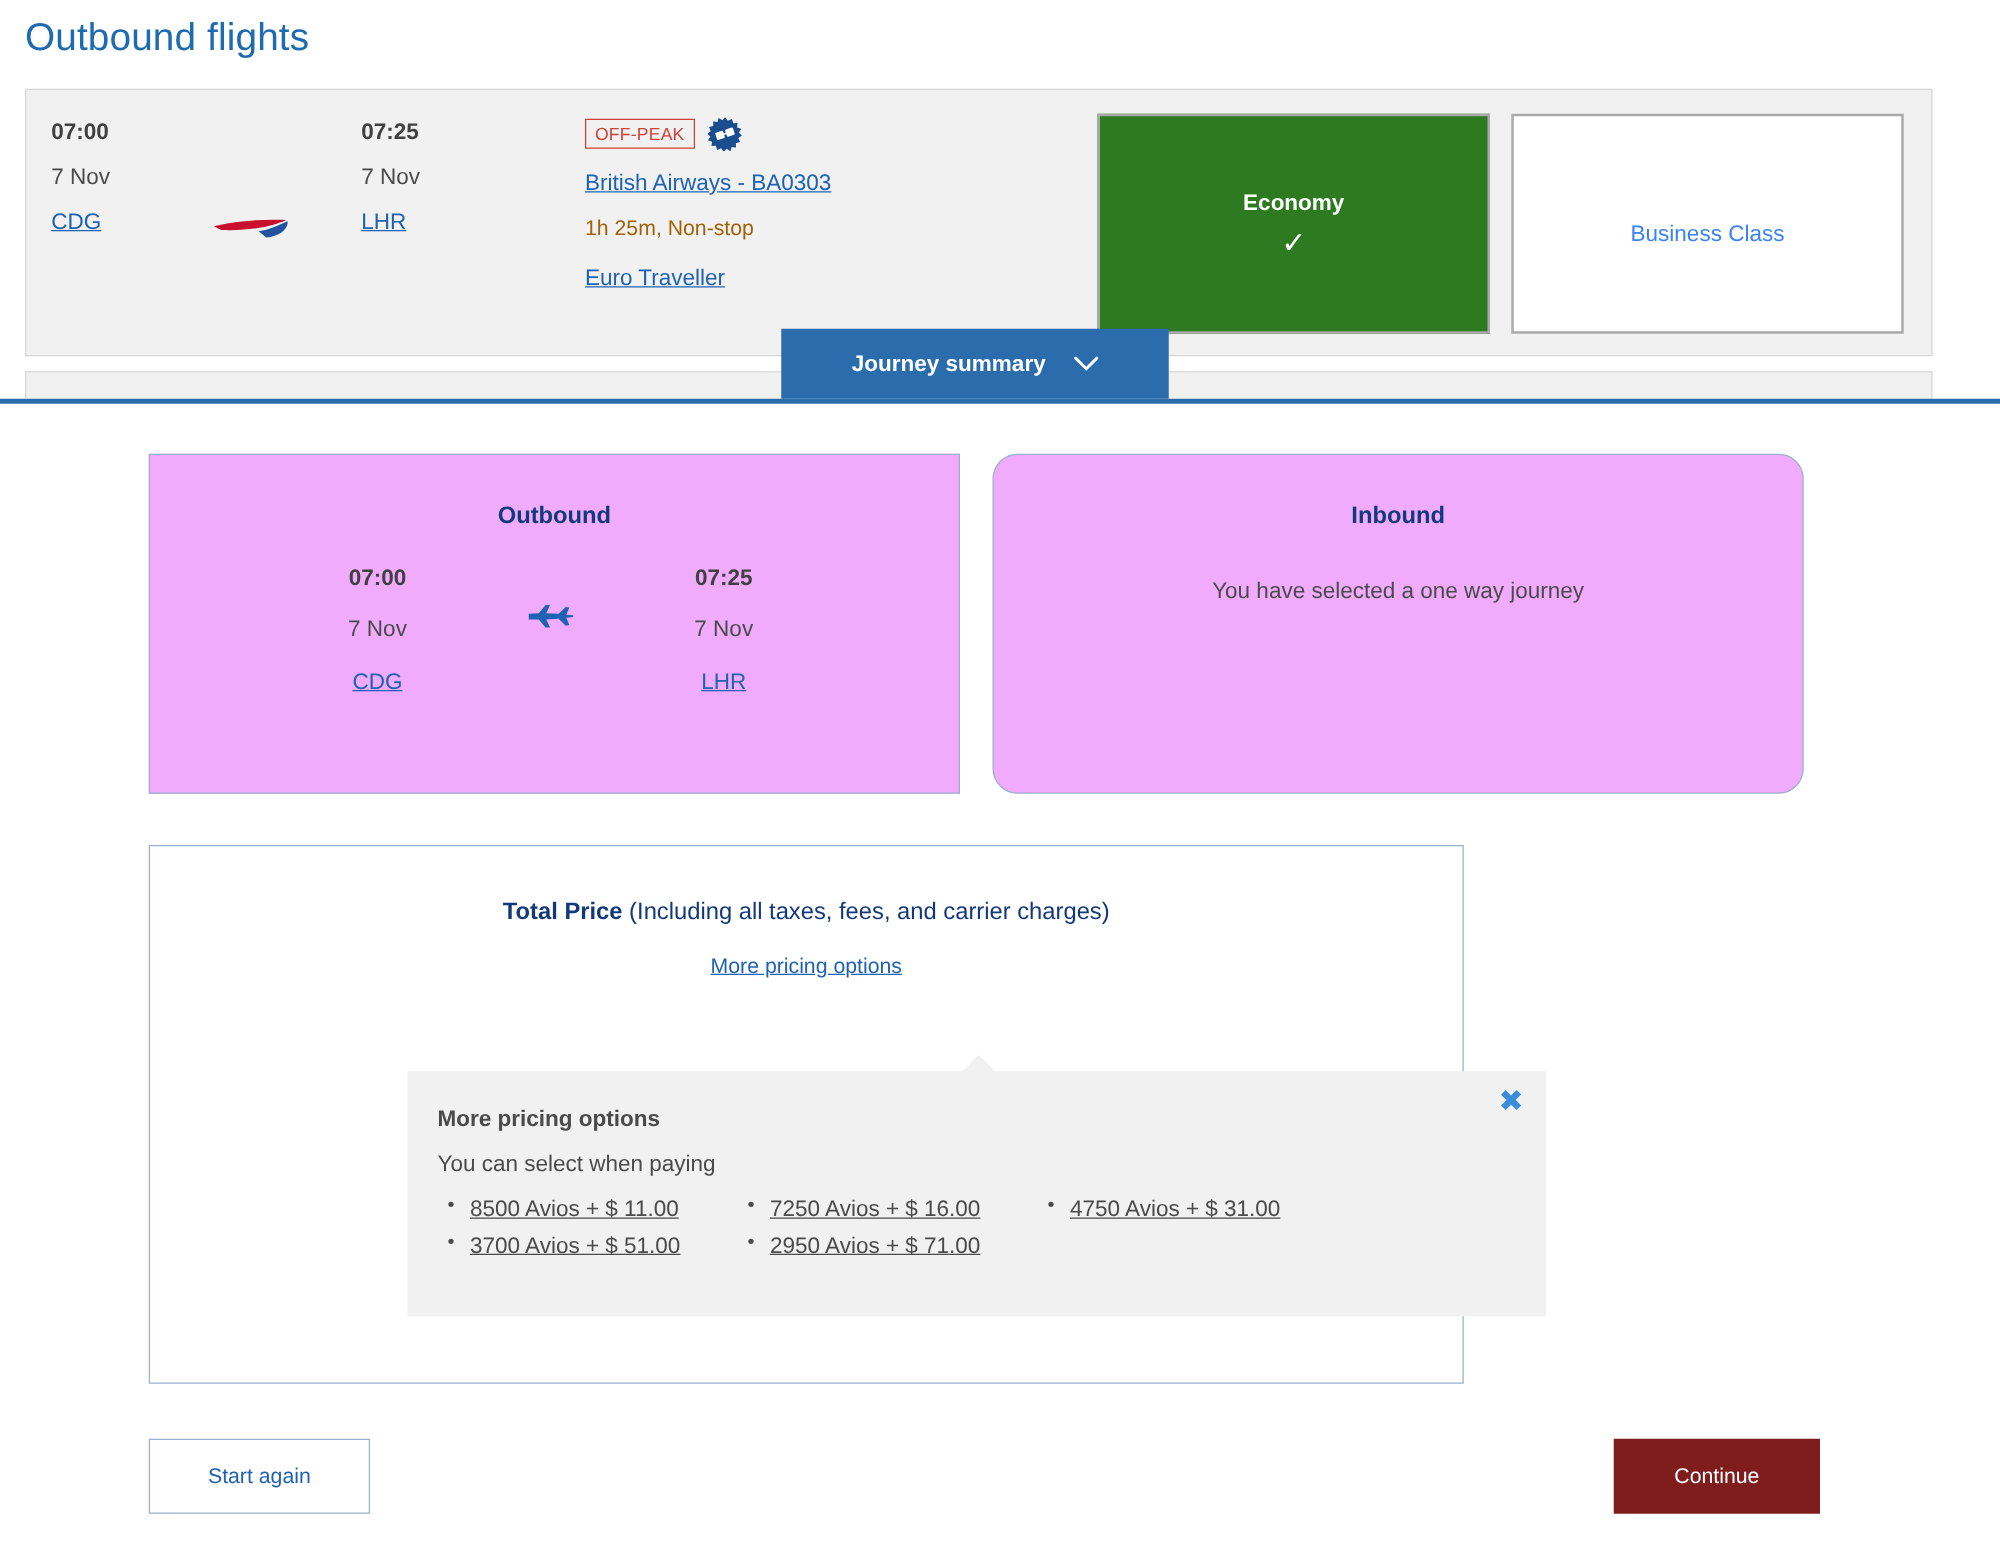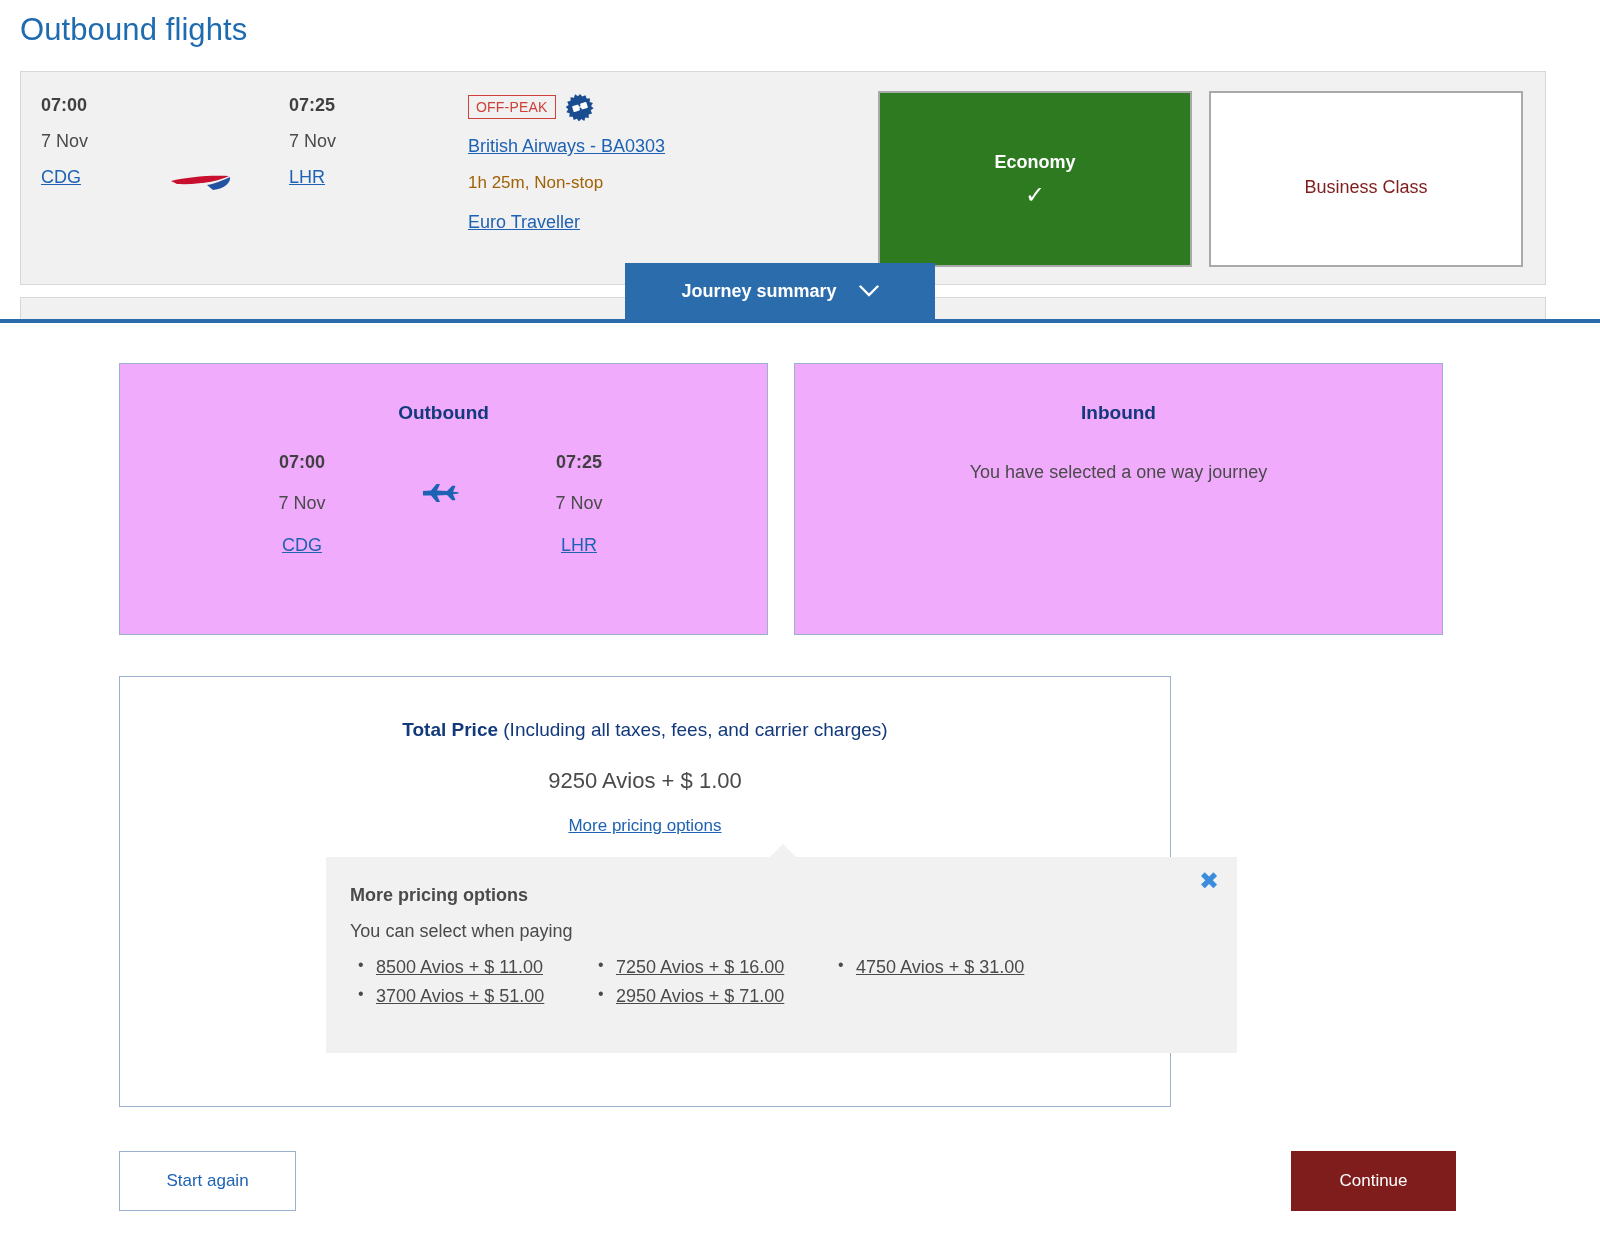--- a/index.html
+++ b/index.html
@@ -63,21 +63,21 @@
   }
   .cabin-economy {
     left: 857px; width: 314px;
     background: #2d7a21; border: 2px solid #a9a9a9;
   }
   .cabin-business {
     left: 1188px; width: 314px;
     background: #ffffff; border: 2px solid #a9a9a9;
   }
   .cabin-label-selected { font-size: 18px; font-weight: bold; color: #ffffff; }
-  .cabin-label { font-size: 18px; color: #7f1d1d; margin-top: 16px; }
+  .cabin-label { font-size: 18px; color: #3b82f6; margin-top: 16px; }
   .cabin-check { color: #ffffff; font-size: 24px; line-height: 1; margin-top: 10px; }
 
   
   .flight-card-peek {
     position: absolute; left: 20px; top: 297px;
     width: 1526px; height: 22px;
     background: #f1f1f1; border: 1px solid #d7d7d7; border-bottom: none;
   }
 
   
@@ -95,21 +95,21 @@
   .blue-rule {
     position: absolute; left: 0; top: 319px; width: 1600px; height: 4px;
     background: #2b6cac;
   }
 
   
   .panel {
     position: absolute; border: 1px solid #9bb0cf; background: #f0abfc;
   }
   .panel-outbound { left: 119px; top: 363px; width: 649px; height: 272px; }
-  .panel-inbound  { left: 794px; top: 363px; width: 649px; height: 272px; }
+  .panel-inbound  { left: 794px; top: 363px; width: 649px; height: 272px; border-radius: 20px; }
 
   .panel-title {
     text-align: center; margin-top: 38px;
     font-size: 19px; font-weight: bold; color: #12397b;
   }
   .panel-note {
     text-align: center; margin-top: 38px;
     font-size: 18px; color: #4a4a4a;
   }
   .leg-row {
@@ -301,21 +301,20 @@
 
 <div class="panel panel-inbound">
   <div class="panel-title">Inbound</div>
   <div class="panel-note">You have selected a one way journey</div>
 </div>
 
 <div class="price-card">
   <div class="price-heading">
     <b>Total Price</b><span class="paren"> (Including all taxes, fees, and carrier charges)</span>
   </div>
-  <div class="price-amount">9250 Avios + $ 1.00</div>
   <a class="price-more">More pricing options</a>
 
   <div class="popup">
     <div class="popup-arrow"></div>
     <div class="popup-title">More pricing options</div>
     <div class="popup-sub">You can select when paying</div>
     <div class="popup-close">✖</div>
     <ul class="popup-list">
       <li>8500 Avios + $ 11.00</li>
       <li>7250 Avios + $ 16.00</li>

